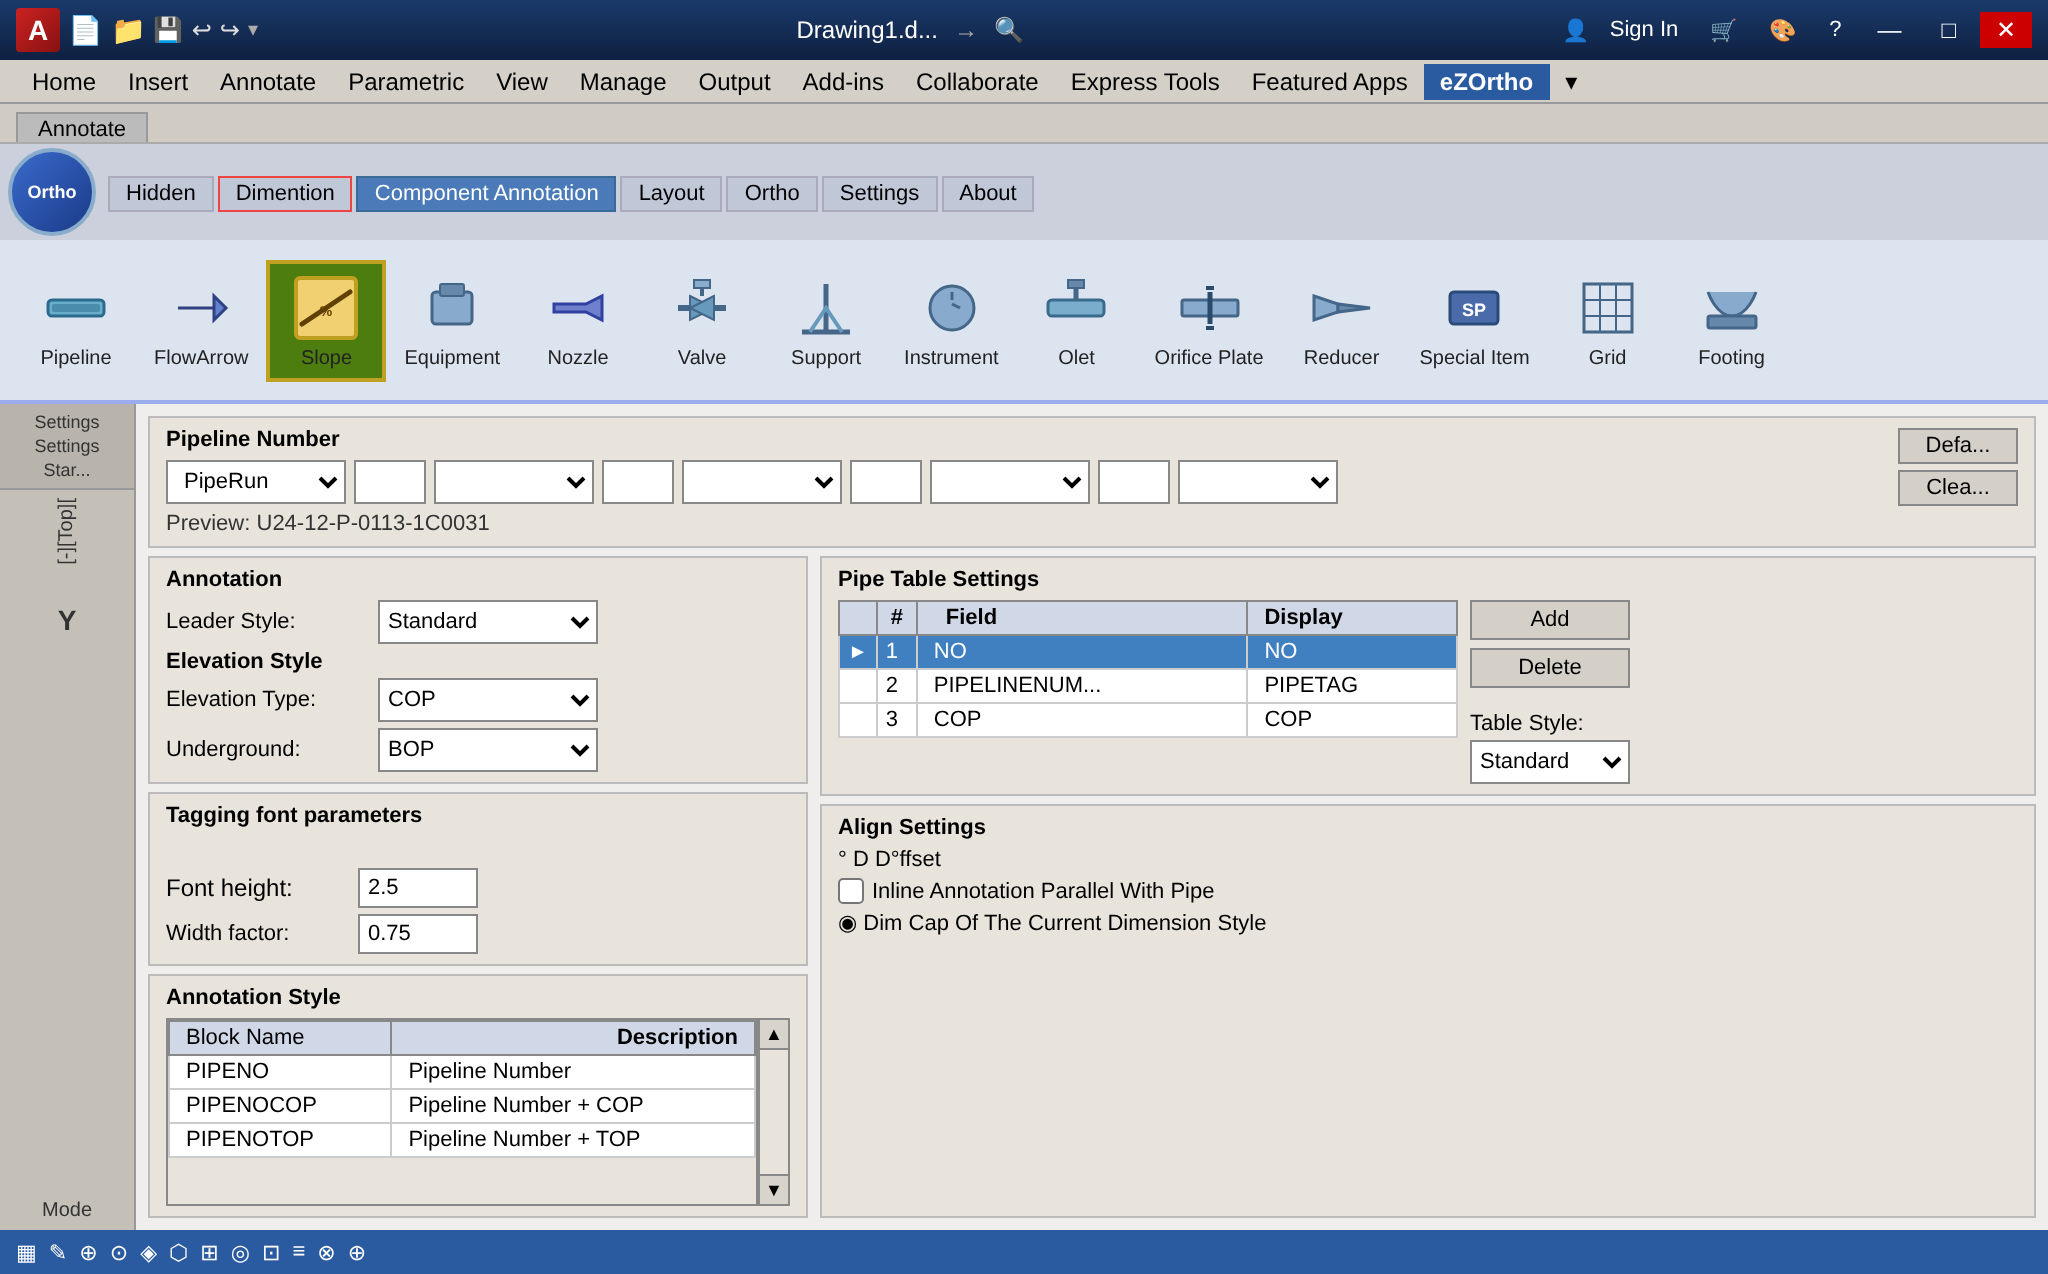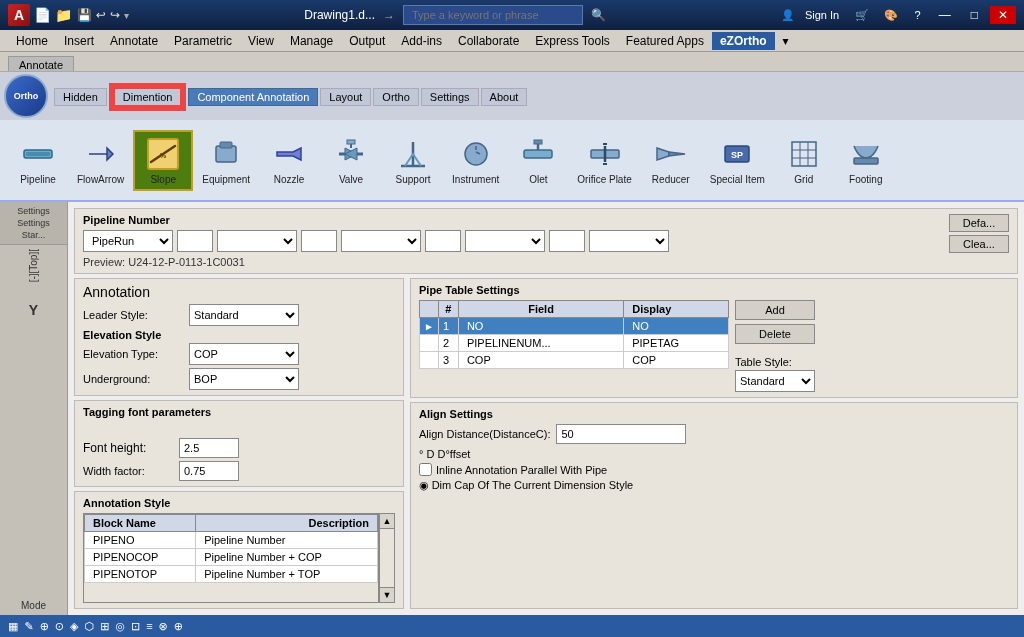--- a/index.html
+++ b/index.html
@@ -43,21 +43,20 @@
       <span style="font-size:14px;cursor:pointer;color:#ddd;">📄</span>
       <span style="font-size:14px;cursor:pointer;color:#ddd;">📁</span>
       <span style="font-size:12px;cursor:pointer;color:#ddd;">💾</span>
       <span style="font-size:12px;cursor:pointer;color:#ddd;">↩</span>
       <span style="font-size:12px;cursor:pointer;color:#ddd;">↪</span>
       <span style="font-size:10px;cursor:pointer;color:#aaa;">▾</span>
     </div>
     <div class="title-bar-center">
       <span class="title-text">Drawing1.d...</span>
       <span style="color:#aaa;font-size:12px;">→</span>
-      <input class="search-box" placeholder="Type a keyword or phrase" style="">
       <span style="font-size:12px;color:#aaa;cursor:pointer;">🔍</span>
     </div>
     <div class="title-bar-right">
       <span style="font-size:11px;color:#ddd;cursor:pointer;">👤</span>
       <span class="title-btn">Sign In</span>
       <span class="title-btn">🛒</span>
       <span class="title-btn">🎨</span>
       <span class="title-btn">?</span>
       <button class="win-btn">—</button>
       <button class="win-btn">□</button>
@@ -85,21 +84,21 @@
     <div style="padding:2px 10px 0 10px;font-size:11px;background:#bbb;border:1px solid #999;border-bottom:none;cursor:pointer;margin-top:4px;">Annotate</div>
   </div>
 
   <div style="background:#dce4f0;border-bottom:2px solid #9aaced;display:flex;flex-direction:column;">
 
     <div style="display:flex;align-items:center;padding:2px 4px 0 4px;gap:2px;background:#ccd0dc;">
       <div style="width:44px;height:44px;border-radius:50%;background:linear-gradient(135deg,#3a6bcc,#1a3a88);display:flex;align-items:center;justify-content:center;color:white;font-size:9px;font-weight:bold;border:2px solid #8aaccc;margin-right:4px;margin-bottom:2px;">
         <span>Ortho</span>
       </div>
       <div style="padding:2px 8px;font-size:11px;cursor:pointer;background:#c0c8d8;border:1px solid #aab;">Hidden</div>
-      <div style="padding:2px 8px;font-size:11px;cursor:pointer;background:#c0c8d8;border:6px solid #ef4444;">Dimention</div>
+      <div style="padding:2px 8px;font-size:11px;cursor:pointer;background:#c0c8d8;border:1px solid #ef4444;">Dimention</div>
       <div style="padding:2px 8px;font-size:11px;cursor:pointer;background:#4a7ab8;color:white;border:1px solid #3a6a98;">Component Annotation</div>
       <div style="padding:2px 8px;font-size:11px;cursor:pointer;background:#c0c8d8;border:1px solid #aab;">Layout</div>
       <div style="padding:2px 8px;font-size:11px;cursor:pointer;background:#c0c8d8;border:1px solid #aab;">Ortho</div>
       <div style="padding:2px 8px;font-size:11px;cursor:pointer;background:#c0c8d8;border:1px solid #aab;">Settings</div>
       <div style="padding:2px 8px;font-size:11px;cursor:pointer;background:#c0c8d8;border:1px solid #aab;">About</div>
     </div>
 
     <div style="display:flex;align-items:center;padding:4px 8px;gap:2px;background:#dce4f0;min-height:80px;">
 
       <div class="tool-btn">
@@ -299,21 +298,21 @@
             <button class="btn-sm">Clea...</button>
           </div>
         </div>
       </div>
 
       <div style="display:flex;gap:6px;flex:1;overflow:hidden;">
 
         <div style="display:flex;flex-direction:column;gap:4px;width:330px;">
 
           <div style="background:#e8e4dc;border:1px solid #bbb;padding:5px 8px;">
-            <div style="font-size:14px;font-weight:normal;margin-bottom:4px;">Annotation</div>
+            <div style="font-size:11px;font-weight:bold;margin-bottom:4px;">Annotation</div>
             <div style="display:flex;align-items:center;gap:6px;margin-bottom:3px;">
               <span style="font-size:11px;width:100px;">Leader Style:</span>
               <select style="height:22px;font-size:11px;background:white;border:1px solid #888;min-width:110px;">
                 <option>Standard</option>
               </select>
             </div>
             <div style="font-size:11px;font-weight:bold;margin-bottom:2px;">Elevation Style</div>
             <div style="display:flex;align-items:center;gap:6px;margin-bottom:3px;">
               <span style="font-size:11px;width:100px;">Elevation Type:</span>
               <select style="height:22px;font-size:11px;background:white;border:1px solid #888;min-width:110px;">
@@ -340,21 +339,21 @@
             </div>
           </div>
 
           <div style="background:#e8e4dc;border:1px solid #bbb;padding:5px 8px;flex:1;display:flex;flex-direction:column;">
             <div style="font-size:11px;font-weight:bold;margin-bottom:4px;">Annotation Style</div>
             <div style="display:flex;flex:1;">
               <div style="flex:1;border:1px solid #888;overflow:hidden;">
                 <table style="border-collapse:collapse;width:100%;background:white;font-size:11px;">
                   <thead>
                     <tr>
-                      <th style="background:#d0d8e8;border:1px solid #888;padding:2px 8px;font-weight:bold;text-align:left;">Block Name</th>
+                      <th style="background:#d0d8e8;border:1px solid #888;padding:2px 8px;font-weight:normal;text-align:left;">Block Name</th>
                       <th style="background:#d0d8e8;border:1px solid #888;padding:2px 8px;font-weight:bold;text-align:right;">Description</th>
                     </tr>
                   </thead>
                   <tbody>
                     <tr>
                       <td style="border:1px solid #ccc;padding:2px 8px;">PIPENO</td>
                       <td style="border:1px solid #ccc;padding:2px 8px;">Pipeline Number</td>
                     </tr>
                     <tr>
                       <td style="border:1px solid #ccc;padding:2px 8px;">PIPENOCOP</td>
@@ -379,21 +378,21 @@
         <div style="flex:1;display:flex;flex-direction:column;gap:4px;">
 
           <div style="background:#e8e4dc;border:1px solid #bbb;padding:5px 8px;">
             <div style="font-size:11px;font-weight:bold;margin-bottom:4px;">Pipe Table Settings</div>
             <div style="display:flex;gap:6px;align-items:flex-start;">
               <table style="border-collapse:collapse;width:310px;background:white;border:1px solid #888;font-size:11px;">
                 <thead>
                   <tr>
                     <th style="background:#d0d8e8;border:1px solid #888;padding:2px 4px;font-weight:bold;width:14px;"></th>
                     <th style="background:#d0d8e8;border:1px solid #888;padding:2px 4px;font-weight:bold;width:20px;">#</th>
-                    <th style="background:#d0d8e8;border:1px solid #888;padding:2px 14px;font-weight:bold;text-align:center;">Field</th>
+                    <th style="background:#d0d8e8;border:1px solid #888;padding:2px 14px;font-weight:bold;text-align:left;">Field</th>
                     <th style="background:#d0d8e8;border:1px solid #888;padding:2px 8px;font-weight:bold;text-align:left;">Display</th>
                   </tr>
                 </thead>
                 <tbody>
                   <tr style="background:#4080c0;">
                     <td style="border:1px solid #ccc;padding:2px 4px;color:white;font-size:10px;">►</td>
                     <td style="border:1px solid #ccc;padding:2px 4px;color:white;">1</td>
                     <td style="border:1px solid #ccc;padding:2px 8px;color:white;">NO</td>
                     <td style="border:1px solid #ccc;padding:2px 8px;color:white;">NO</td>
                   </tr>
@@ -419,24 +418,20 @@
                   <select style="height:22px;font-size:11px;background:white;border:1px solid #888;min-width:80px;">
                     <option>Standard</option>
                   </select>
                 </div>
               </div>
             </div>
           </div>
 
           <div style="background:#e8e4dc;border:1px solid #bbb;padding:5px 8px;flex:1;">
             <div style="font-size:11px;font-weight:bold;margin-bottom:4px;">Align Settings</div>
-            <div style="display:flex;align-items:center;gap:6px;margin-bottom:4px;">
-              <span style="font-size:11px;">Align Distance(DistanceC):</span>
-              <input type="text" style="height: 20px; width: 130px; font-size: 11px; background: white; border: 1px solid rgb(136, 136, 136); padding: 1px 4px;" value="50">
-            </div>
             <div style="display:flex;align-items:center;gap:4px;margin-bottom:3px;">
               <span style="font-size:11px;">° D D°ffset</span>
             </div>
             <div style="display:flex;align-items:center;gap:4px;margin-bottom:3px;">
               <input type="checkbox" style="">
               <span style="font-size:11px;">Inline Annotation Parallel With Pipe</span>
             </div>
             <div style="display:flex;align-items:center;gap:4px;">
               <span style="font-size:11px;">◉ Dim Cap Of The Current Dimension Style</span>
             </div>

